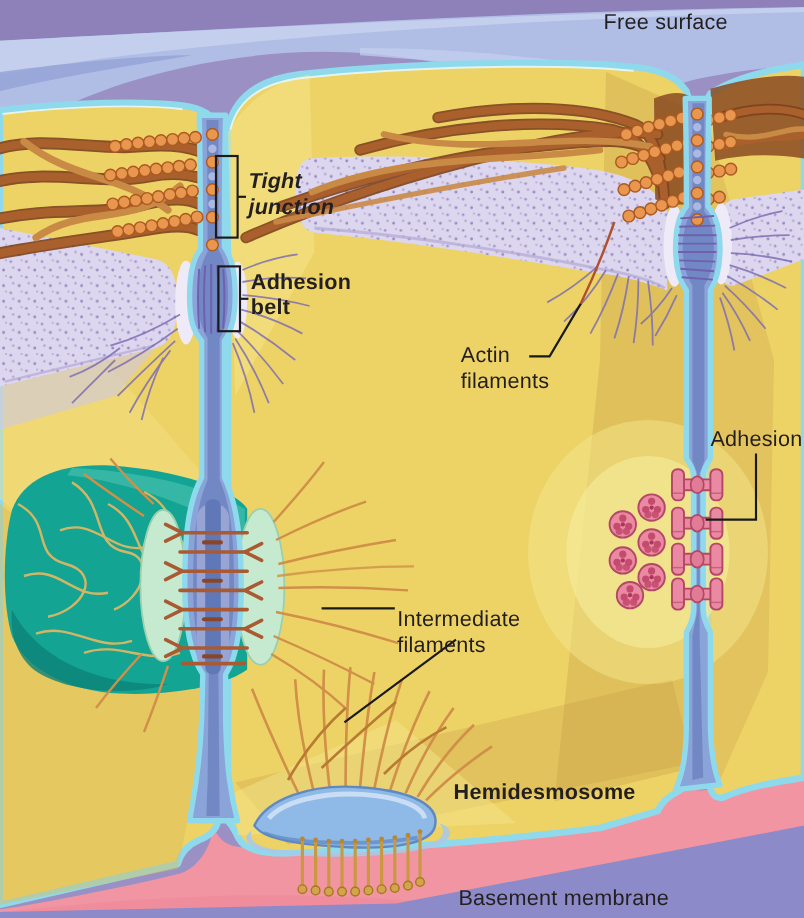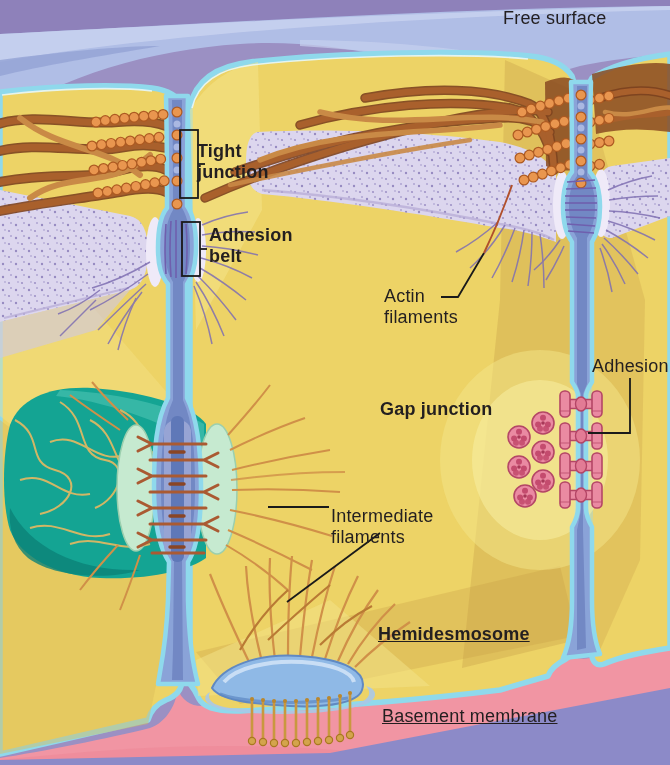--- a/index.html
+++ b/index.html
@@ -361,21 +361,20 @@
     <path d="M200,249 L207,249"></path>
     <path d="M441,297 L458,297 L484,253"></path>
     <path d="M484,253 C495,230 505,205 512,185" stroke="#b0502c" stroke-width="2"></path>
     <path d="M630,378 L630,433 L588,433"></path>
     <path d="M268,507 L329,507"></path>
     <path d="M380,533 L287,602"></path>
   </g>
 </svg>
 
 <div class="label nowrap" style="left:503px;top:8px;">Free surface</div>
-<div class="label b" style="left:197px;top:141px;width:84px;">Tight junction</div>
+<div class="label b" style="left:207px;top:141px;width:84px;font-style:italic;">Tight junction</div>
 <div class="label" style="left:384px;top:286px;width:92px;">Actin filaments</div>
 <div class="label b" style="left:209px;top:225px;width:92px;">Adhesion belt</div>
-<div class="label b nowrap" style="left:380px;top:399px;">Gap junction</div>
 <div class="label nowrap" style="left:592px;top:356px;">Adhesion</div>
 <div class="label" style="left:331px;top:506px;width:124px;">Intermediate filaments</div>
-<div class="label b nowrap" style="left:378px;top:624px;text-decoration:underline;">Hemidesmosome</div>
-<div class="label nowrap" style="left:382px;top:706px;text-decoration:underline;">Basement membrane</div>
+<div class="label b nowrap" style="left:378px;top:650px;">Hemidesmosome</div>
+<div class="label nowrap" style="left:382px;top:738px;">Basement membrane</div>
 </div>
 
 </body></html>

